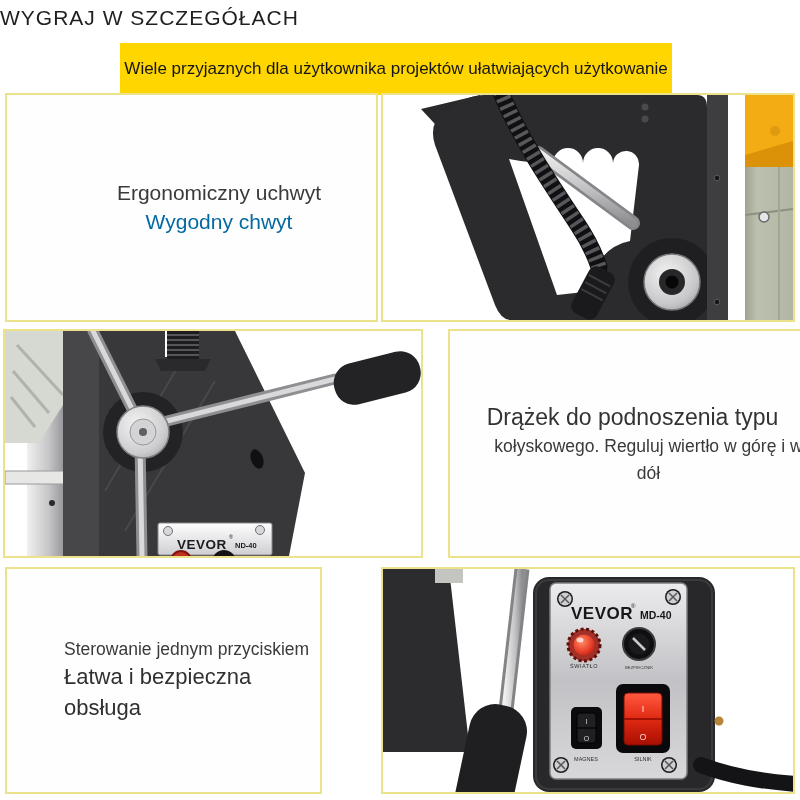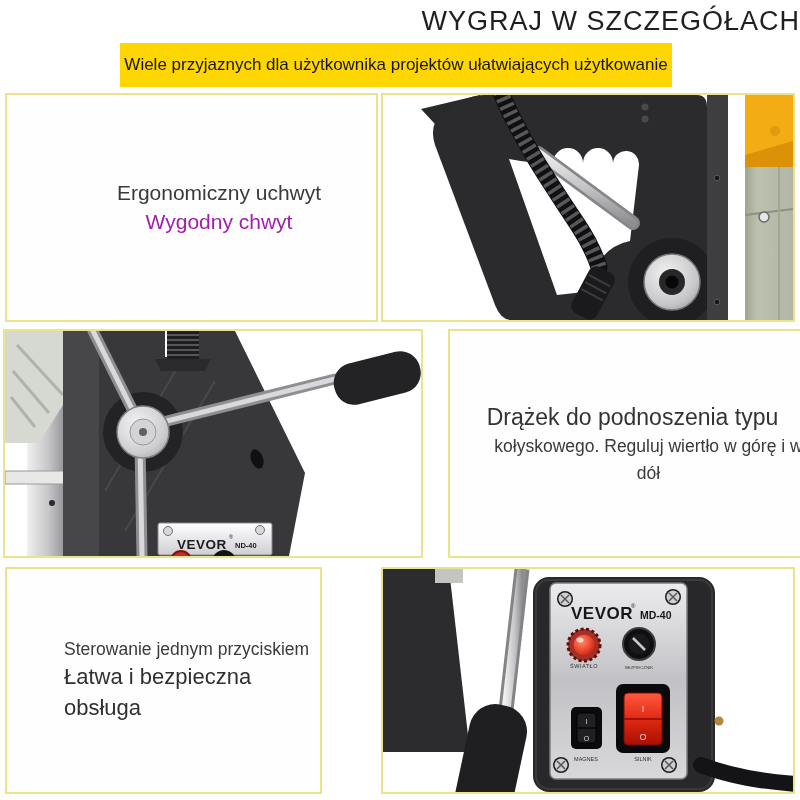--- a/index.html
+++ b/index.html
@@ -1,33 +1,33 @@
 <!DOCTYPE html>
 <html><head>
 <meta charset="utf-8">
 <style>
   html,body{margin:0;padding:0;background:#fff;}
   .canvas{position:relative;width:800px;height:800px;background:#fff;overflow:hidden;
           font-family:"Liberation Sans",sans-serif;}
-  .title{position:absolute;left:0;top:6px;width:800px;text-align:right;
-         font-size:27px;font-weight:400;color:#1f1f1f;letter-spacing:1px;}
-  .banner{position:absolute;left:120px;top:43px;width:552px;height:44px;
+  .title{position:absolute;left:0;top:6px;width:800px;text-align:left;
+         font-size:21px;font-weight:400;color:#1f1f1f;letter-spacing:1px;}
+  .banner{position:absolute;left:120px;top:43px;width:552px;height:52px;
           background:#ffd600;color:#151515;font-size:17px;display:flex;
           align-items:center;justify-content:center;}
   .cell{position:absolute;border:2px solid #ece28b;background:#fefefe;box-sizing:border-box;}
   .cell svg{display:block;width:100%;height:100%;}
   .txtcell{display:flex;flex-direction:column;justify-content:center;}
   .r1t{left:5px;top:93px;width:373px;height:229px;padding-left:55px;align-items:center;}
   .r1p{left:381px;top:93px;width:414px;height:229px;}
   .r2p{left:3px;top:329px;width:420px;height:229px;}
   .r2t{left:448px;top:329px;width:369px;height:229px;align-items:center;text-align:center;}
   .r3t{left:5px;top:567px;width:317px;height:227px;padding-left:57px;}
   .r3p{left:381px;top:567px;width:414px;height:227px;}
   .l-big{font-size:21px;color:#3a3a3a;line-height:1.35;}
-  .l-big2{font-size:21px;color:#a21caf;line-height:1.35;}
+  .l-big2{font-size:21px;color:#0369a1;line-height:1.35;}
   .l-head{font-size:23px;color:#333;line-height:1.4;}
   .l-sub{font-size:17.5px;color:#3a3a3a;line-height:1.5;margin-left:32px;}
   .l-small{font-size:17.5px;color:#3a3a3a;line-height:1.4;}
   .l-large{font-size:22px;color:#303030;line-height:1.4;}
   svg text{font-family:"Liberation Sans",sans-serif;}
 </style>
 </head>
 <body>
 
 <div class="canvas">

